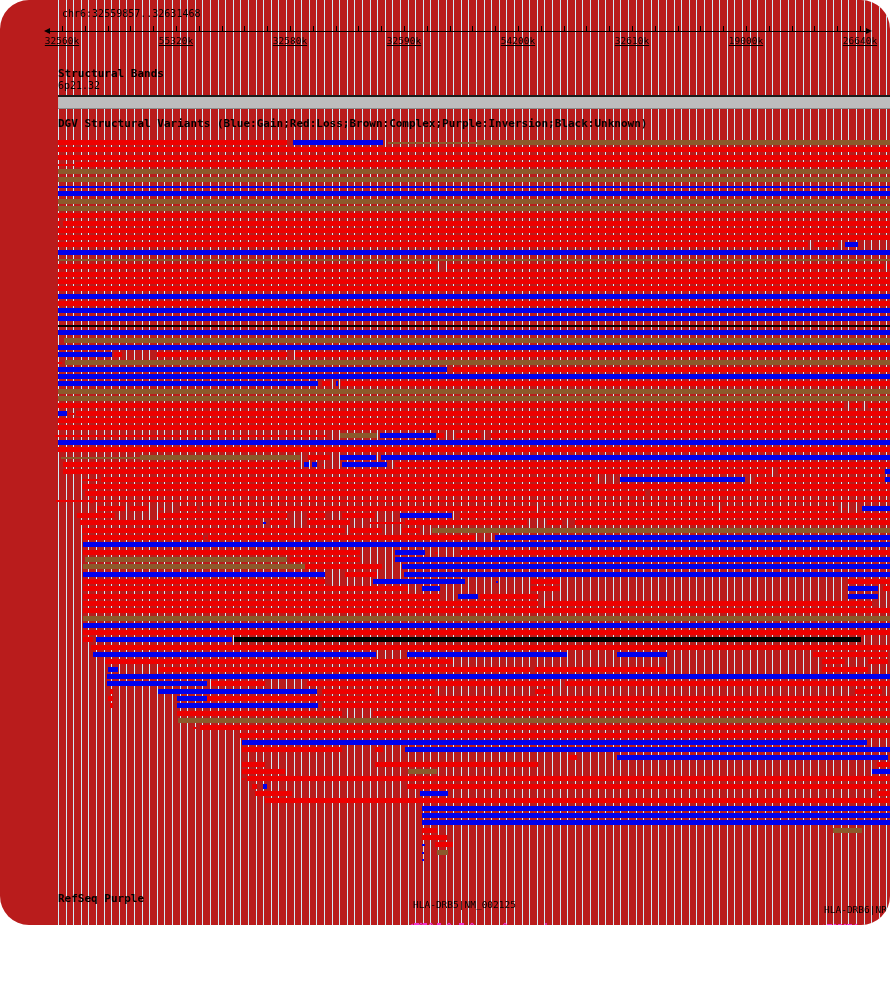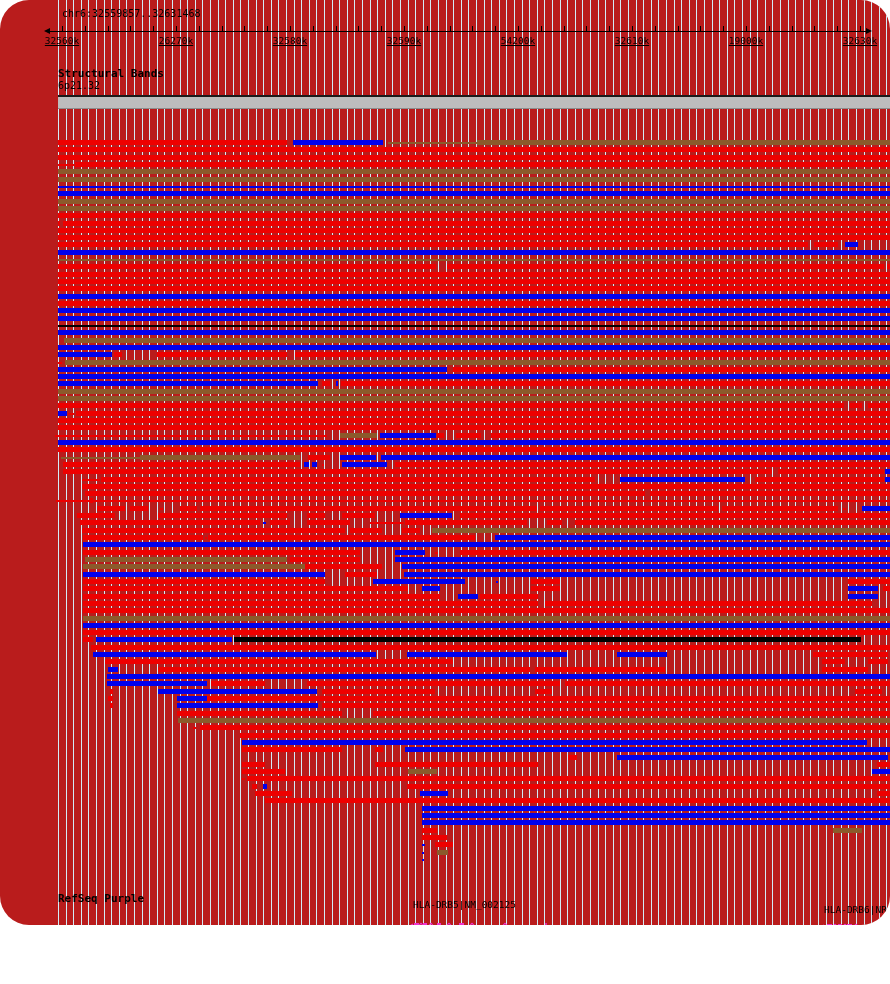--- a/index.html
+++ b/index.html
@@ -169,33 +169,34 @@
       <div class="tick" style="left: 678px; top: 26px; height: 5px;"></div>
       <div class="tick" style="left: 700px; top: 26px; height: 5px;"></div>
       <div class="tick" style="left: 723px; top: 26px; height: 5px;"></div>
       <div class="tick" style="left: 746px; top: 26px; height: 5px;"></div>
       <div class="tick" style="left: 769px; top: 26px; height: 5px;"></div>
       <div class="tick" style="left: 792px; top: 26px; height: 5px;"></div>
       <div class="tick" style="left: 814px; top: 26px; height: 5px;"></div>
       <div class="tick" style="left: 837px; top: 26px; height: 5px;"></div>
       <div class="tick" style="left: 860px; top: 26px; height: 5px;"></div>
       <div class="ticklabel" style="left: 62px; top: 35px;">32560k</div>
-      <div class="ticklabel" style="left: 176px; top: 35px;">26270k</div>
+      <div class="ticklabel" style="left: 176px; top: 35px;">55320k</div>
       <div class="ticklabel" style="left: 290px; top: 35px;">32580k</div>
       <div class="ticklabel" style="left: 404px; top: 35px;">32590k</div>
       <div class="ticklabel" style="left: 518px; top: 35px;">54200k</div>
       <div class="ticklabel" style="left: 632px; top: 35px;">32610k</div>
       <div class="ticklabel" style="left: 746px; top: 35px;">19000k</div>
-      <div class="ticklabel" style="left: 860px; top: 35px;">32630k</div>
+      <div class="ticklabel" style="left: 860px; top: 35px;">26640k</div>
     </div>
 
   <div class="txt bold" style="left:58px;top:67px;font-size:11px;">Structural Bands</div>
   <div class="txt" style="left:58px;top:80px;font-size:10px;">6p21.32</div>
   <div id="cytoband-bar" style="left:58px;top:95px;width:832px;height:11px;"></div>
 
+  <div class="txt bold" style="left:58px;top:117px;font-size:11px;">DGV Structural Variants (Blue:Gain;Red:Loss;Brown:Complex;Purple:Inversion;Black:Unknown)</div>
 
   <div id="variants-track">
       <div class="seg" style="left: 58px; width: 229px; top: 140px; height: 5px; background: rgb(238, 0, 0);"></div>
       <div class="seg" style="left: 293px; width: 90px; top: 140px; height: 5px; background: rgb(0, 0, 238);"></div>
       <div class="seg" style="left: 388px; width: 89px; top: 142px; height: 1.5px; background: rgb(139, 90, 43);"></div>
       <div class="seg" style="left: 477px; width: 413px; top: 140px; height: 5px; background: rgb(139, 90, 43);"></div>
       <div class="seg" style="left: 58px; width: 832px; top: 147px; height: 5px; background: rgb(238, 0, 0);"></div>
       <div class="seg" style="left: 58px; width: 832px; top: 155px; height: 5px; background: rgb(238, 0, 0);"></div>
       <div class="seg" style="left: 58px; width: 16px; top: 164px; height: 1.5px; background: rgb(238, 0, 0);"></div>
       <div class="seg" style="left: 75px; width: 815px; top: 162px; height: 5px; background: rgb(238, 0, 0);"></div>

